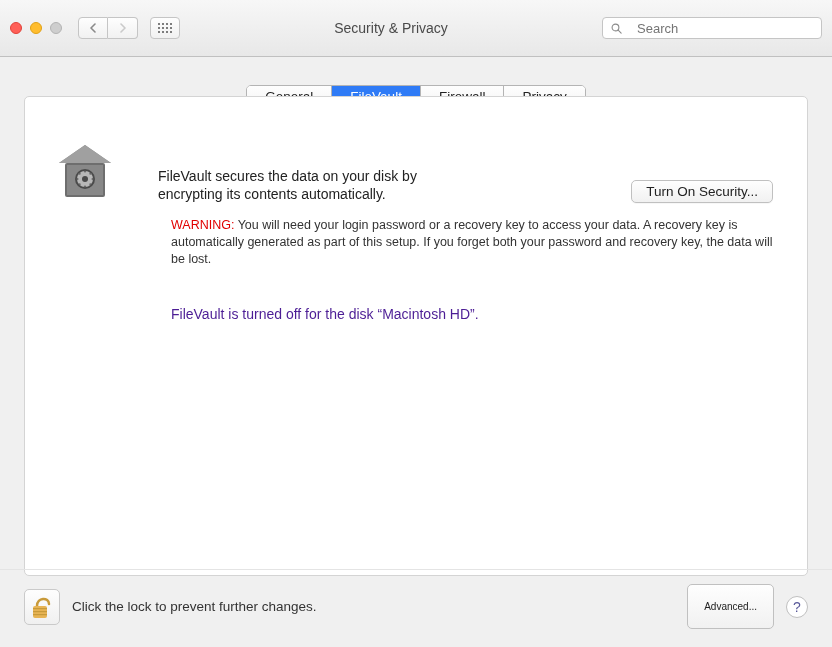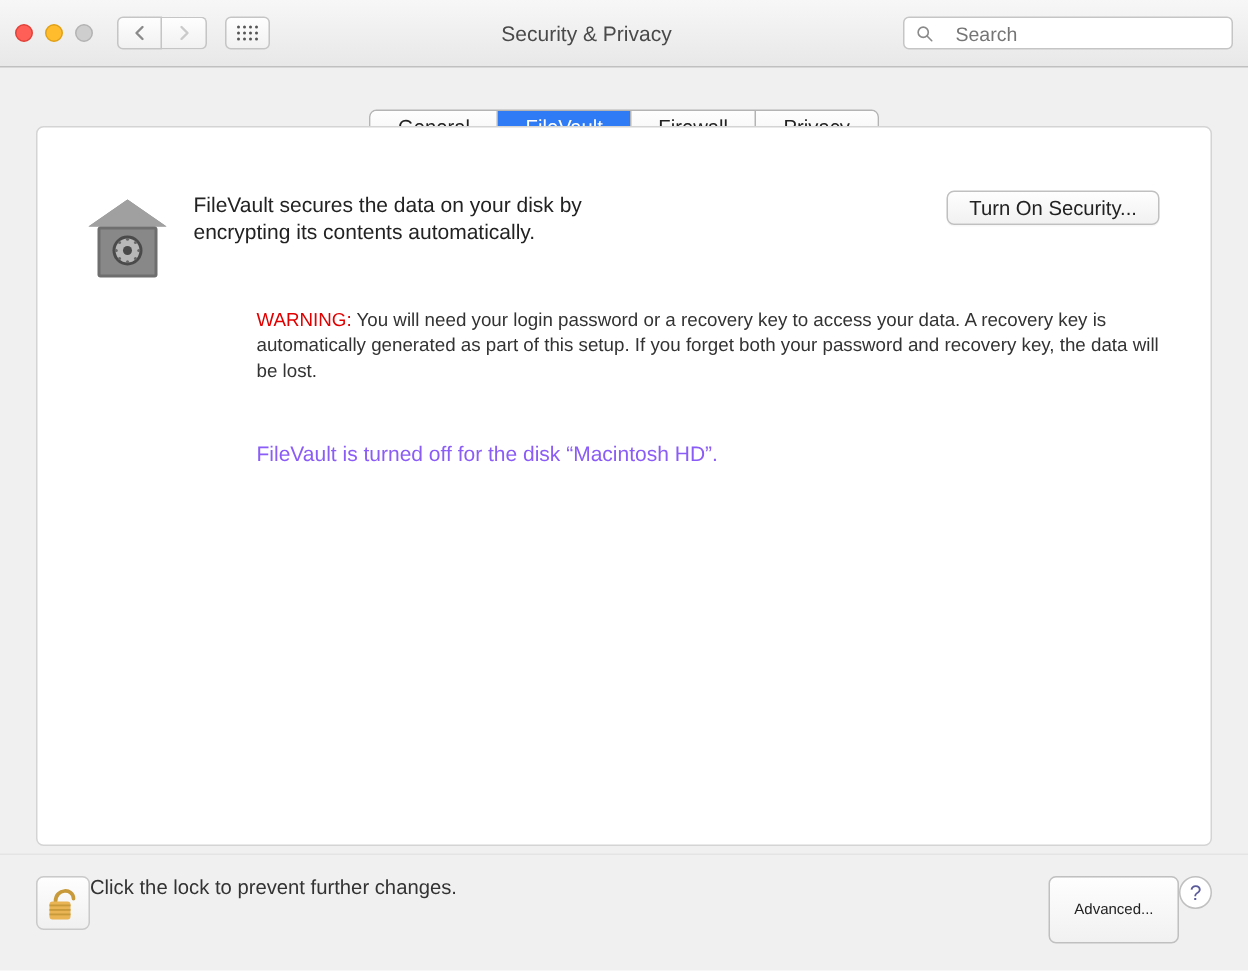--- a/index.html
+++ b/index.html
@@ -8,21 +8,21 @@
       padding: 0;
       font-family: -apple-system, BlinkMacSystemFont, "Helvetica Neue", sans-serif;
     }
     body {
       width: 832px;
       height: 647px;
       background: #f0f0f0;
       overflow: hidden;
     }
     .toolbar {
-      height: 45px;
+      height: 57px;
       background: linear-gradient(#f7f7f7, #e8e8e8);
       border-bottom: 1px solid #c0c0c0;
       display: flex;
       align-items: center;
       padding: 12px 10px;
       gap: 8px;
     }
     .traffic-lights {
       display: flex;
       gap: 8px;
@@ -141,22 +141,22 @@
       background: #fff;
       border: 1px solid #d4d4d4;
       border-radius: 5px;
       margin-top: -11px;
       padding: 42px 34px 30px 34px;
       min-height: 480px;
       position: relative;
     }
     .row1 {
       display: flex;
-      gap: 12px;
-      align-items: flex-start;
+      gap: 41px;
+      align-items: flex-end;
     }
     .fv-icon {
       width: 64px;
       height: 64px;
       display: flex;
       align-items: center;
       justify-content: center;
       flex-shrink: 0;
       margin-left: -6px;
     }
@@ -186,30 +186,31 @@
       color: #333;
       line-height: 1.35;
     }
     .warning .warn-label {
       color: #e10000;
       font-weight: 400;
     }
     .status {
       margin-top: 38px;
       font-size: 14px;
-      color: #8b5cf6;
+      color: #4c1d95;
     }
     .footer {
       position: absolute;
       bottom: 0;
       left: 0;
       right: 0;
       padding: 14px 24px 18px 24px;
       display: flex;
-      gap: 0;
+      align-items: center;
+      gap: 12px;
       border-top: 1px solid #e4e4e4;
     }
     .lock-btn {
       width: 36px;
       height: 36px;
       background: linear-gradient(#fefefe, #f0f0f0);
       border: 1px solid #cacaca;
       border-radius: 5px;
       display: flex;
       align-items: center;

